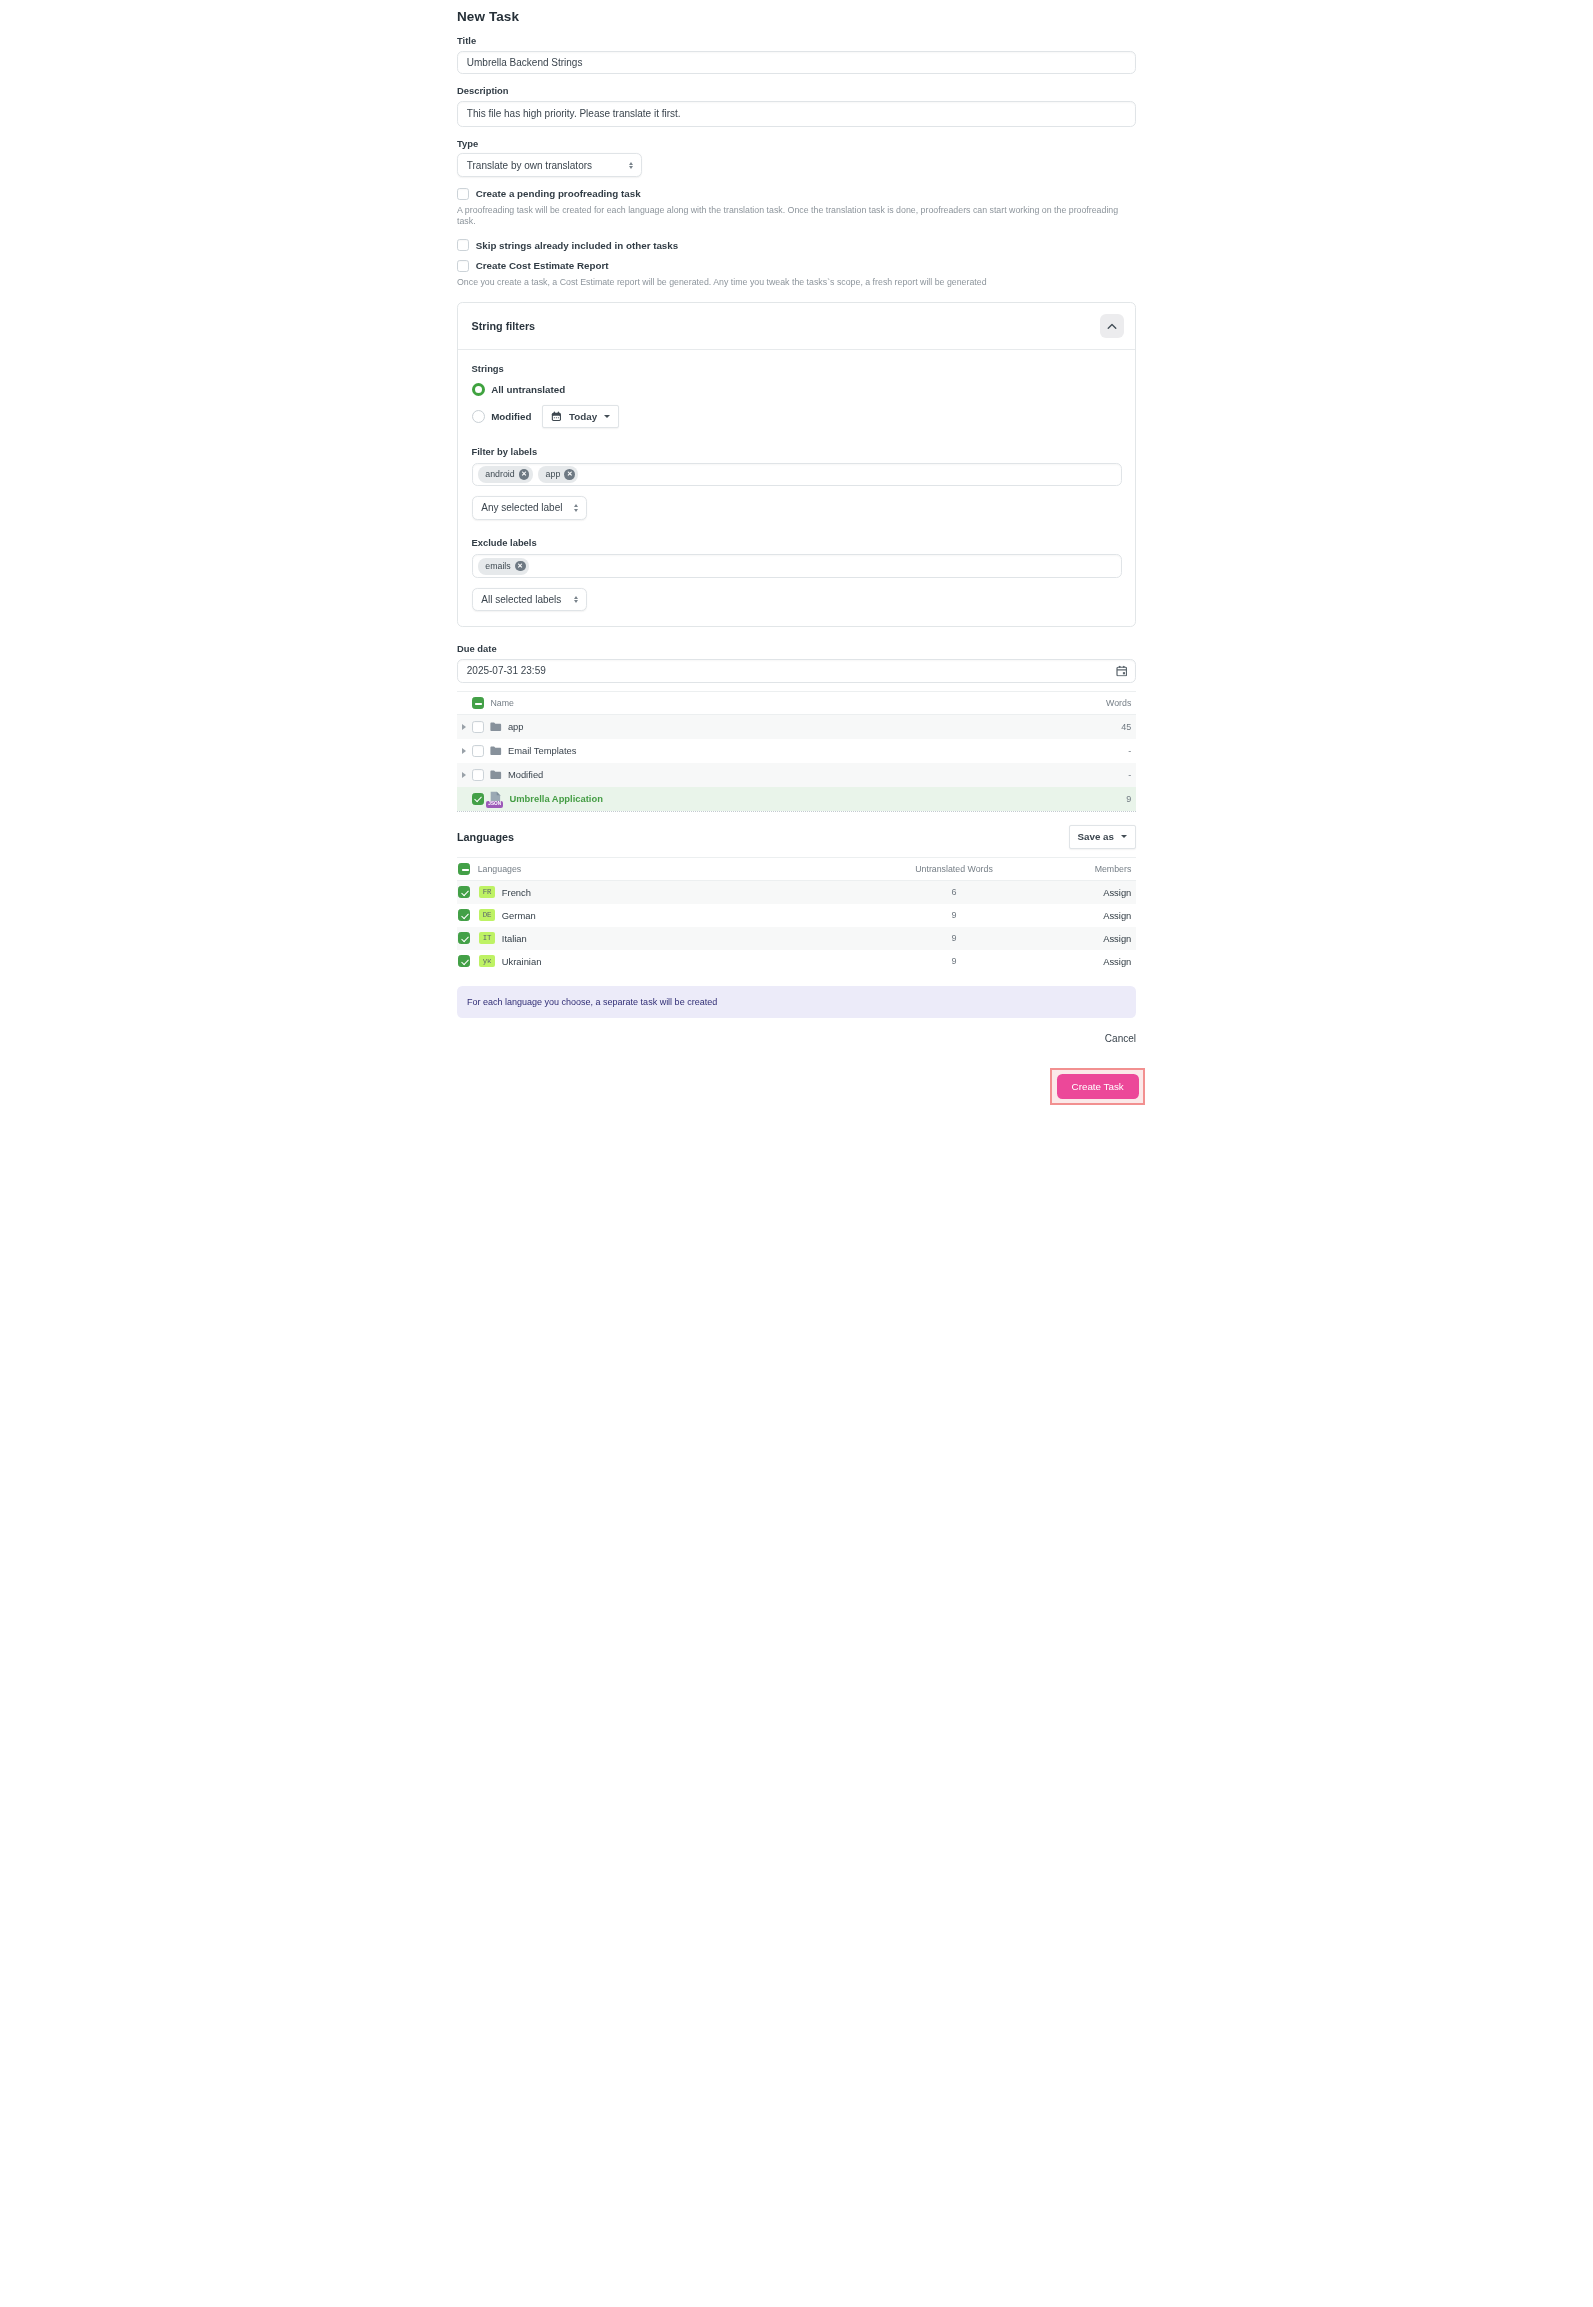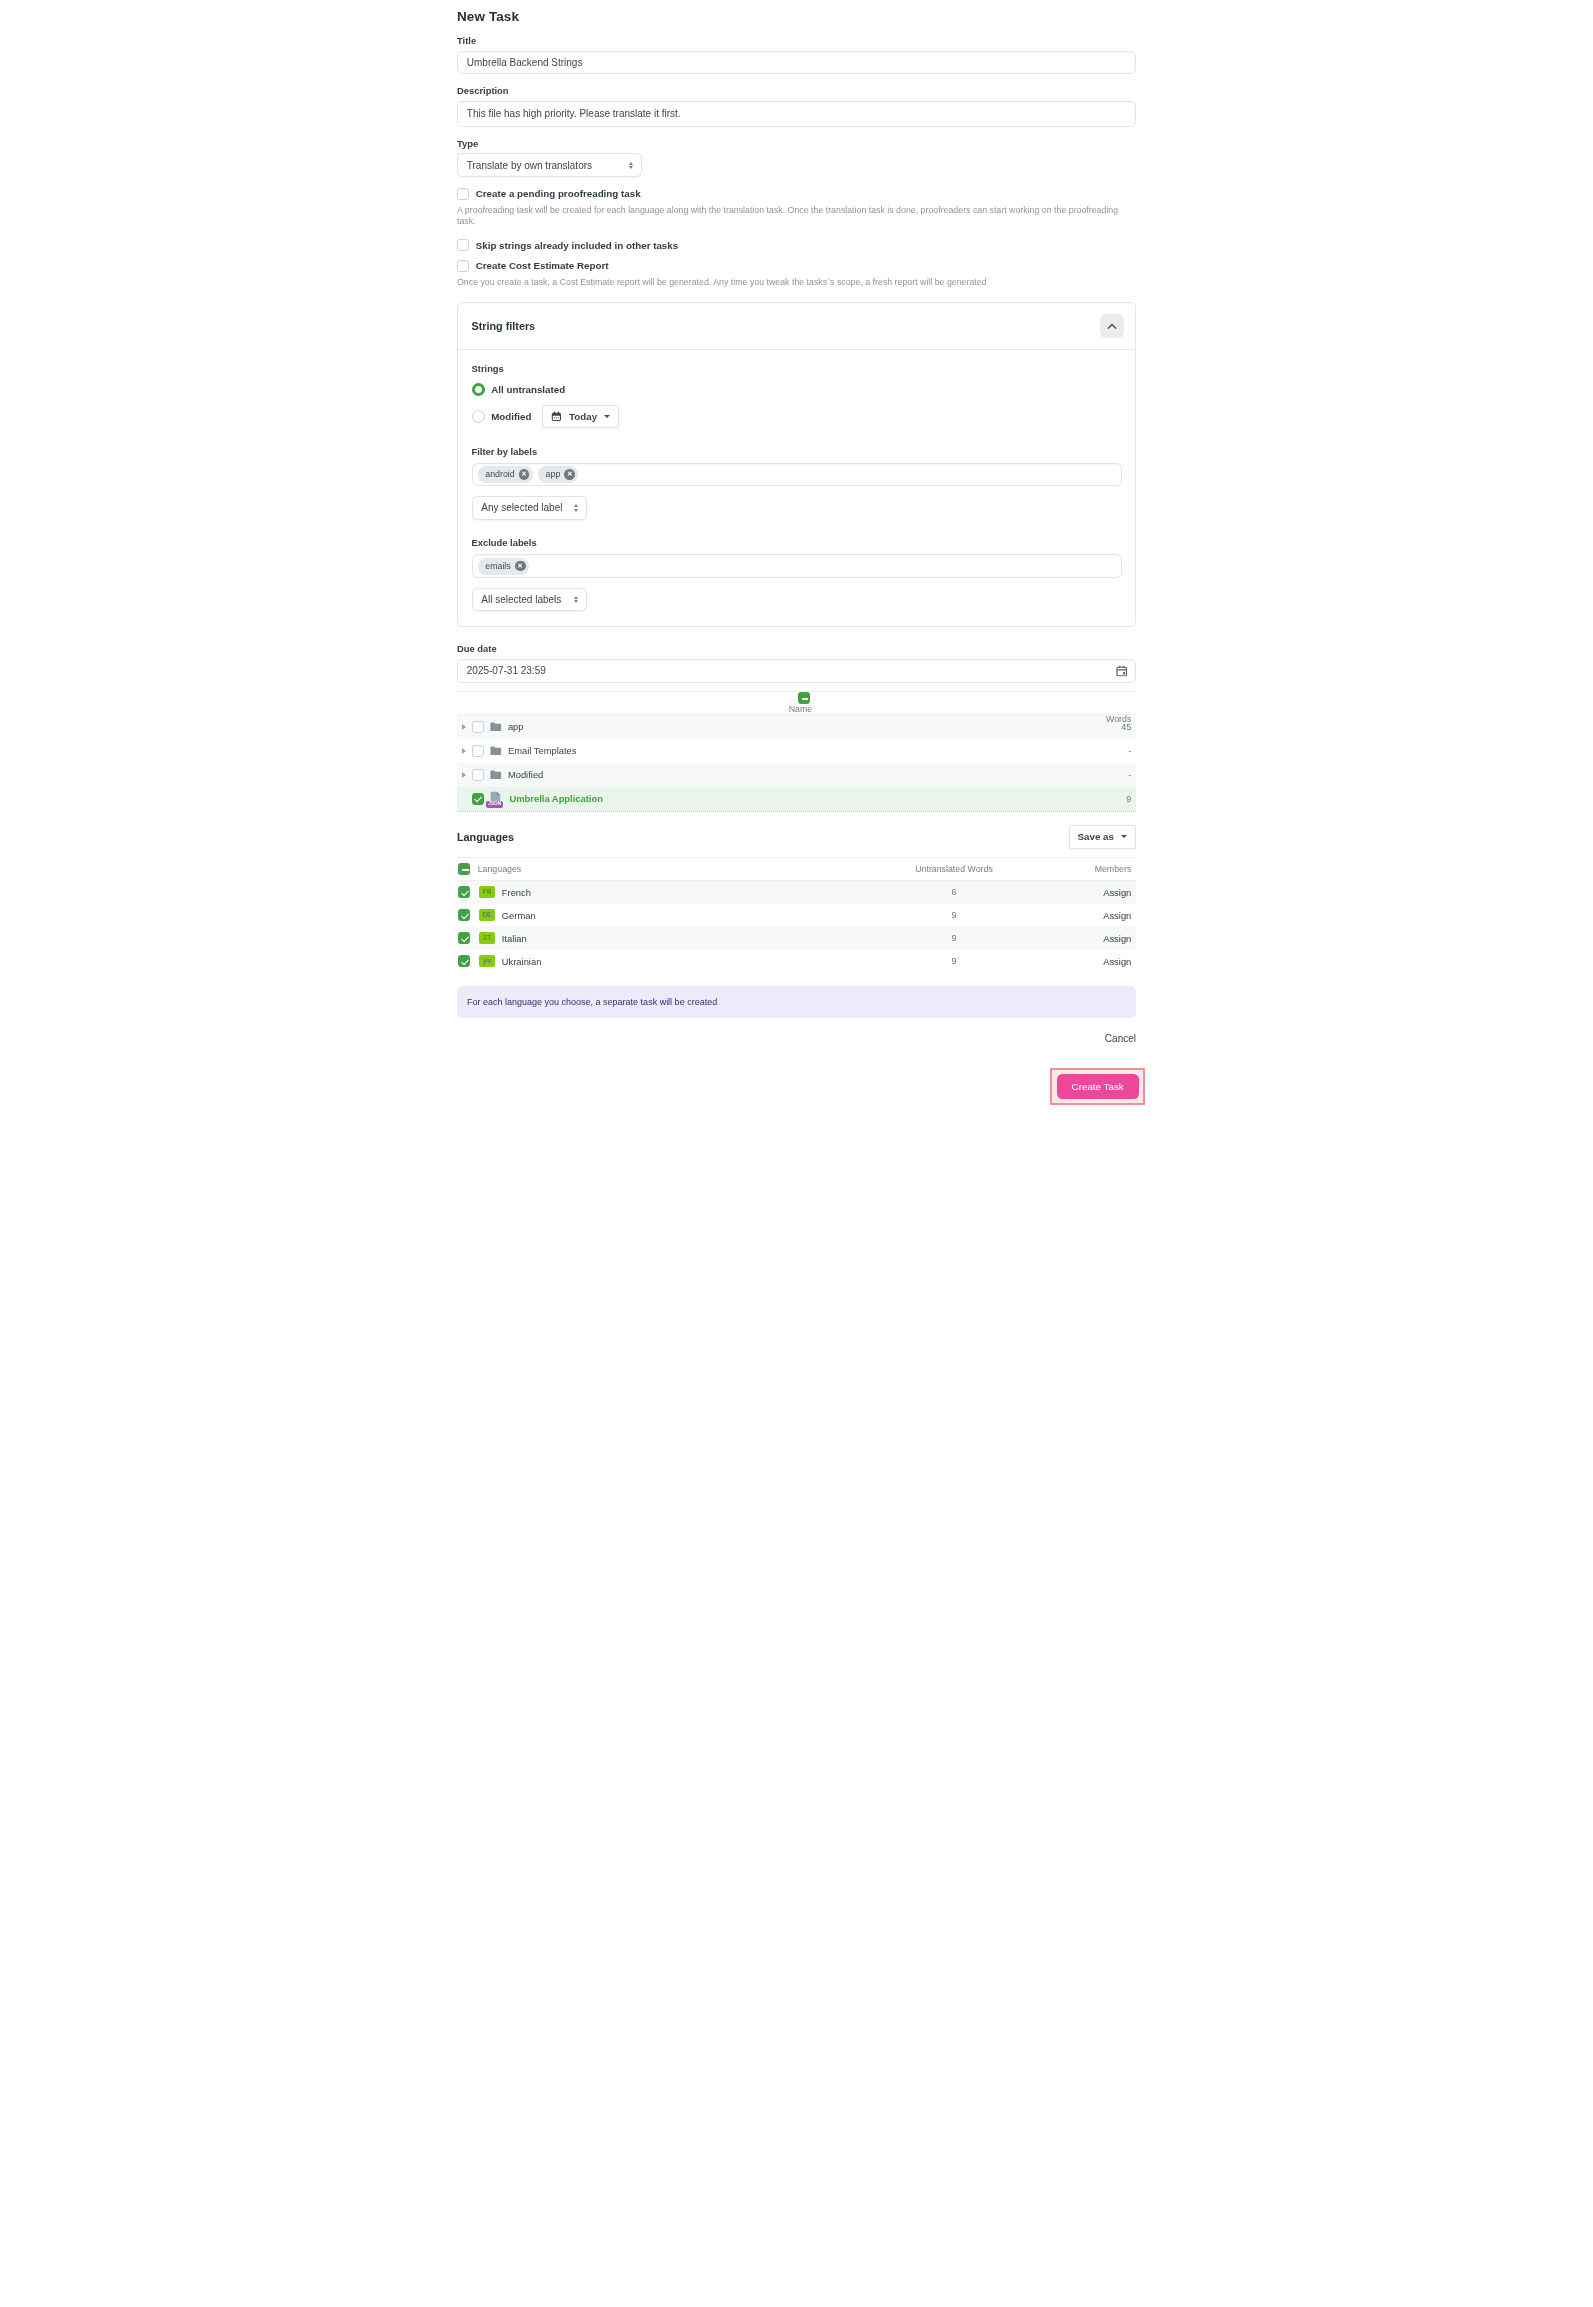--- a/index.html
+++ b/index.html
@@ -94,29 +94,29 @@
   .t-header .col-label { font-size:8.8px; color:#757e86; }
   .file-row { display:flex; align-items:center; height:24px; padding:0 0 0 1.3px; }
   .file-row.alt { background:#f7f8f8; }
   .file-row.selected-row { background:#e9f4ea; }
   .file-row.selected-row .file-name { color:#449d44; font-weight:700; }
   .tree-caret { width:0;height:0;border-top:3px solid transparent;border-bottom:3px solid transparent;border-left:4px solid #99a1a8; margin:0 6px 0 3.4px; cursor:pointer; }
   .file-name { font-size:9.4px; color:#3b454e; margin-left:6px; }
   .words-col { margin-left:auto; font-size:9px; color:#6f7880; padding-right:4.7px; }
   .dotted-bottom { border:none; border-top:0.7px dotted #c3cbd0; }
 
-  .files-table .t-header { border-bottom:0.7px solid #eceff0;flex-direction:column; }
+  .files-table .t-header { border-bottom:0.7px solid #eceff0; }
   .name-col-head { margin-left:6.7px; }
 
   
   .lang-head { margin-top:13.5px; display:flex; align-items:center; justify-content:space-between; }
   .save-as-btn { margin-left:0; height:23.6px; }
   .lang-row { display:flex; align-items:center; height:23px; padding-left:1.3px; }
   .lang-row.alt { background:#f7f8f8; }
-  .lang-code { min-width:16px; height:12px; background:#84cc16; border-radius:2px; margin:0 6.7px 0 8.8px;
+  .lang-code { min-width:16px; height:12px; background:#bef264; border-radius:2px; margin:0 6.7px 0 8.8px;
     font-family:"Liberation Mono", monospace; font-size:7.4px; color:#5a646c; display:inline-flex; align-items:center; justify-content:center; padding:0 2px; }
   .lang-name { font-size:9.4px; color:#323d46; }
   .uw-col { width:108px; text-align:center; flex:0 0 auto; }
   .members-col { width:128px; text-align:right; padding-right:4.7px; flex:0 0 auto; }
   .assign-link { font-size:9.4px; color:#2f3a42; font-weight:400; text-decoration:none; cursor:pointer; }
   .lang-flex-spacer { flex:1; }
 
   
   .banner { margin-top:13.5px; background:#ecebf9; border-radius:5.4px; height:32px; display:flex; align-items:center; padding:0 10px; }
   .banner-text { font-size:9px; color:#312e75; }

